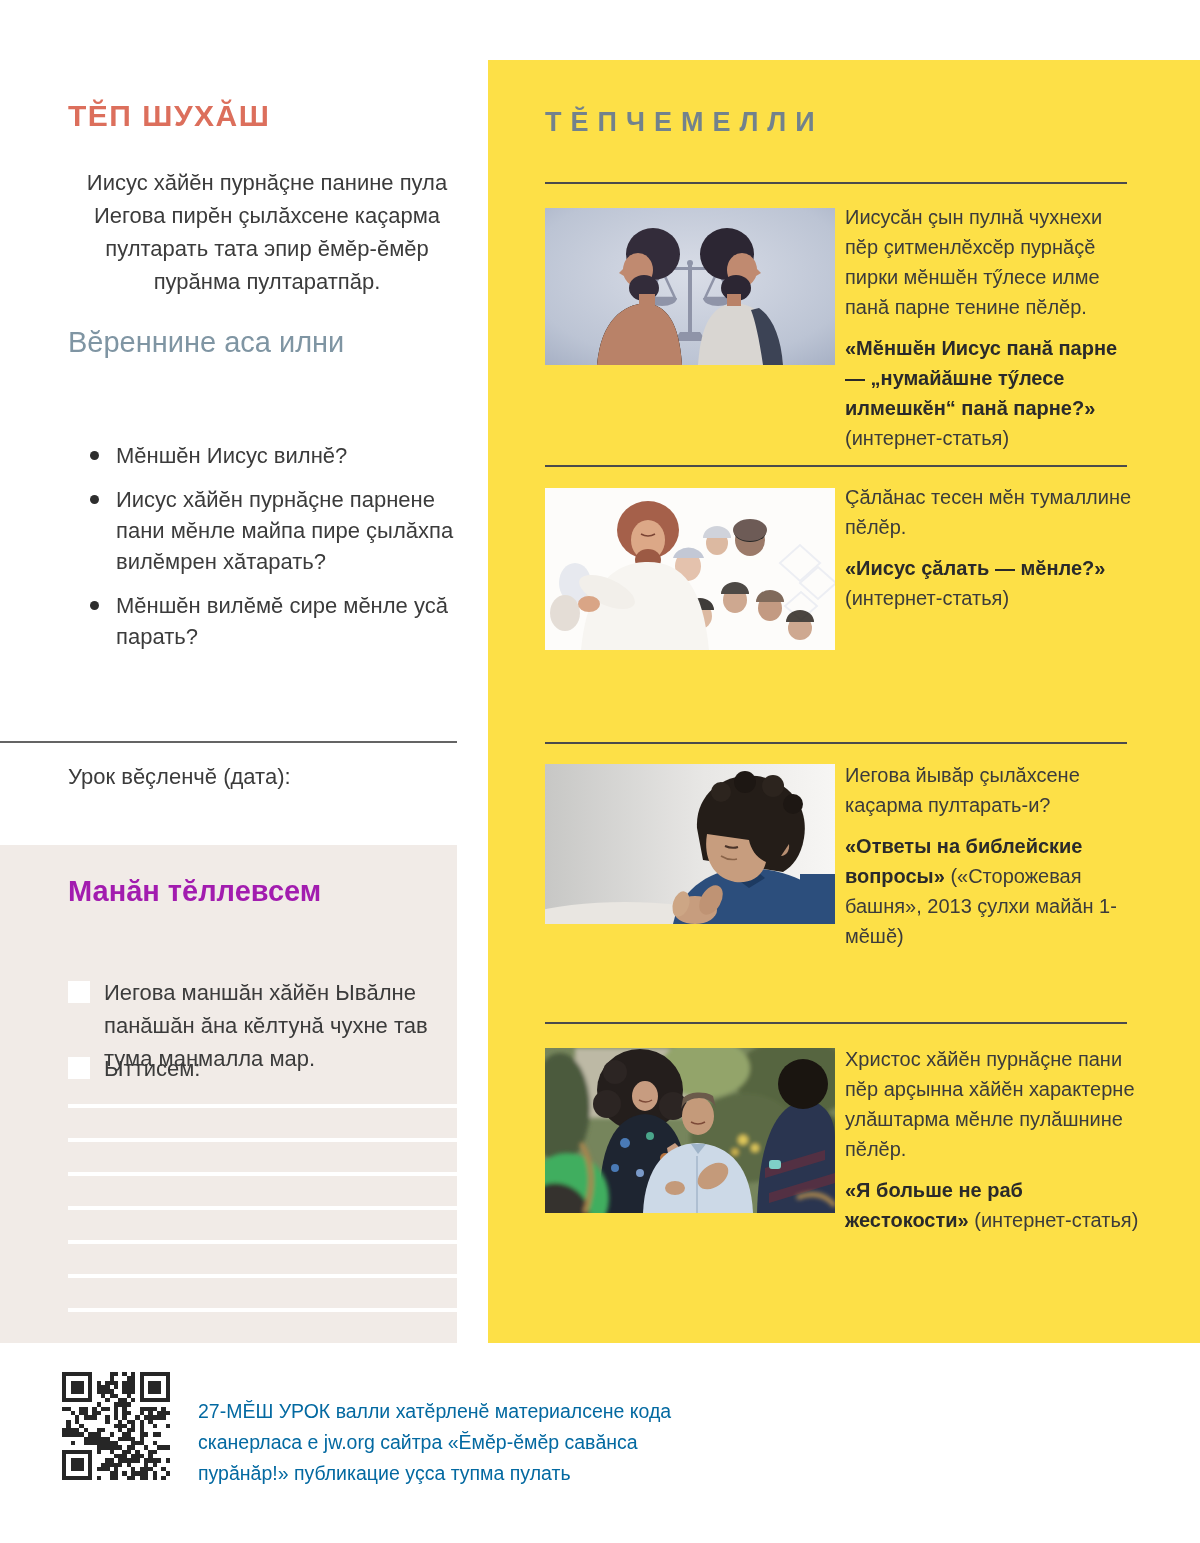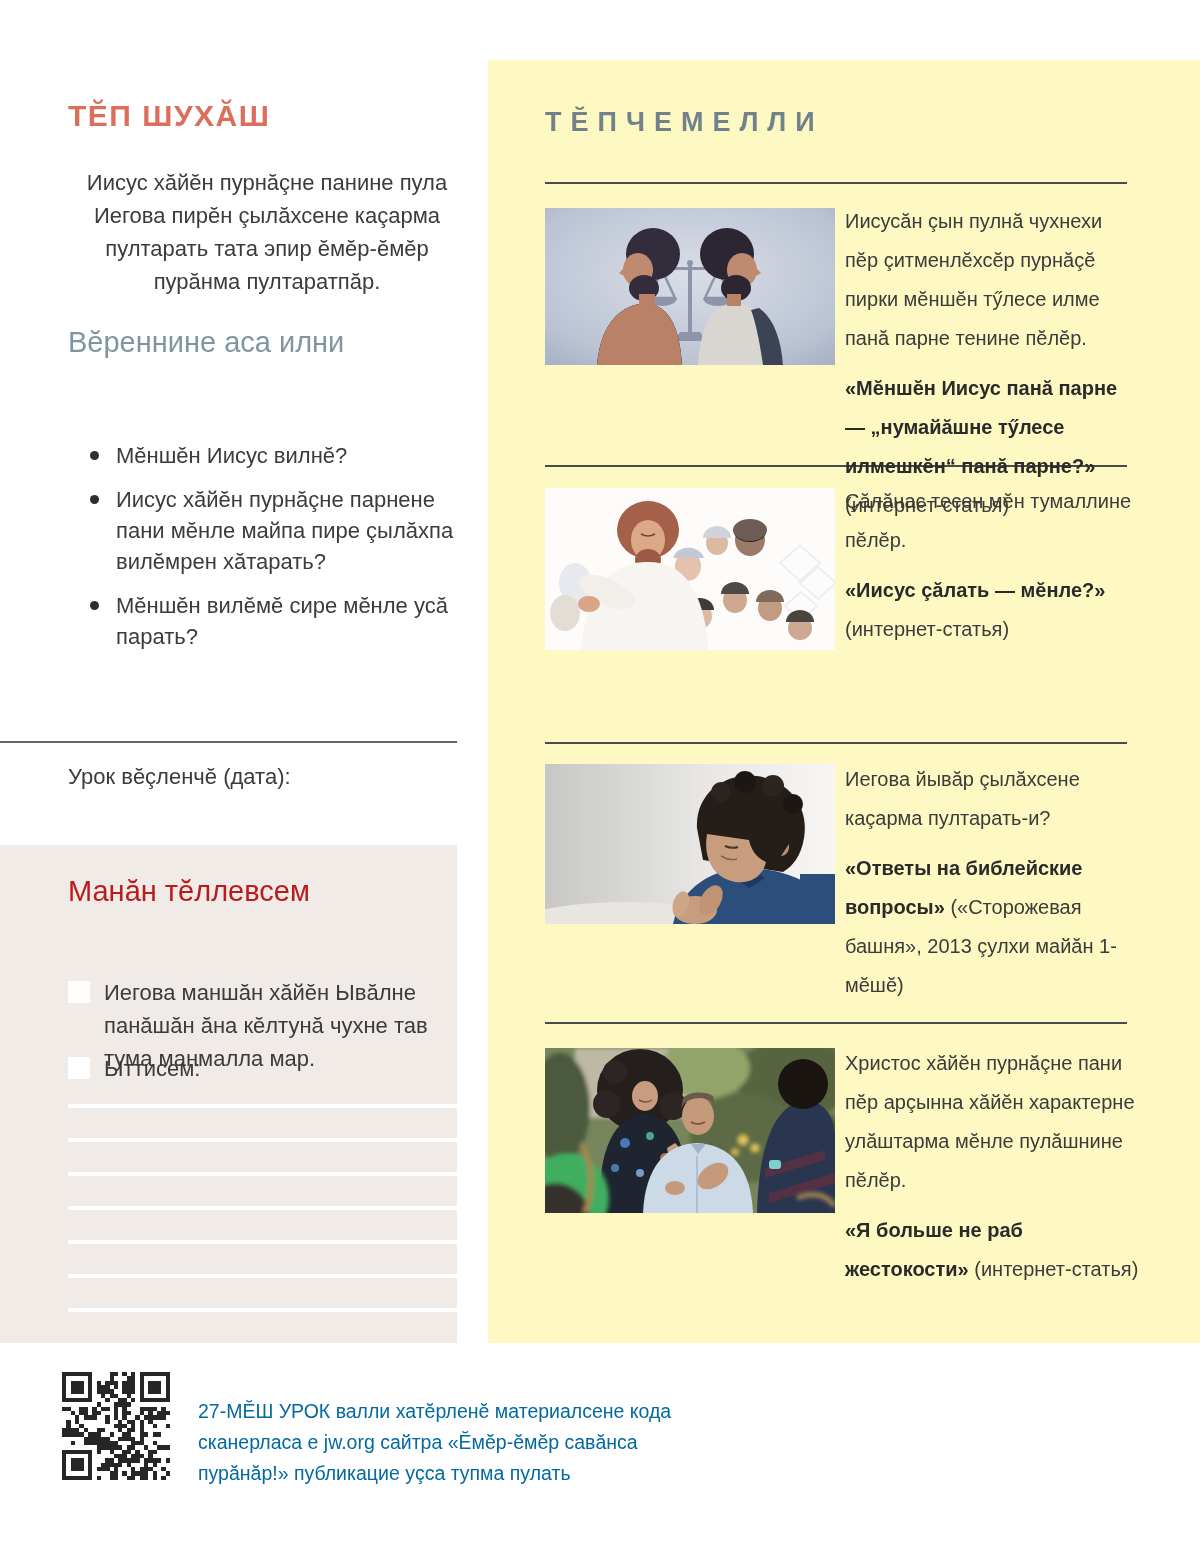--- a/index.html
+++ b/index.html
@@ -51,42 +51,42 @@
     font-size:22px; color:#3b3b3b;
   }
 
   
   .goals-box {
     left:0; top:845px; width:457px; height:498px;
     background:#f1ebe7;
   }
   .goals-title {
     left:68px; top:875px;
-    font-size:29px; font-weight:normal;
-    color:#b91c1c;
+    font-size:29px; font-weight:bold;
+    color:#a21caf;
   }
   .check-row { left:68px; width:366px; }
   .check-row .box {
     position:absolute; left:0; top:5px;
     width:22px; height:22px; background:#ffffff;
   }
   .check-row .txt {
     display:block; margin-left:36px;
     font-size:22px; line-height:33px; color:#3b3b3b;
   }
   .check-row-1 { top:976px; }
   .check-row-2 { top:1052px; }
   .write-line {
     left:68px; width:389px; height:4px; background:#ffffff;
   }
 
   
   .right-panel {
     left:488px; top:60px; width:712px; height:1283px;
-    background:#fef9c3;
+    background:#fde047;
   }
   .panel-title {
     left:57px; top:47px;
     font-size:27px; font-weight:bold; letter-spacing:9px;
     color:#72828c;
   }
   .sep {
     left:57px; width:582px; height:0;
     border-top:2px solid #4b4b4b;
   }
@@ -96,21 +96,21 @@
   }
   .thumb svg { display:block; width:100%; height:100%; }
   .t1 { top:148px; height:157px; }
   .t2 { top:428px; height:162px; }
   .t3 { top:704px; height:160px; }
   .t4 { top:988px; height:165px; }
   .entry-text {
     left:357px; width:294px;
   }
   .e1 { top:142px; } .e2 { top:422px; } .e3 { top:700px; } .e4 { top:984px; }
-  .entry-text p { font-size:20px; line-height:39px; color:#3b3b3b; }
+  .entry-text p { font-size:20px; line-height:30px; color:#3b3b3b; }
   .entry-text p.desc { margin-bottom:11px; }
   .entry-text strong { color:#2a2a2a; }
 
   
   .qr-wrap {
     left:62px; top:1372px; width:108px; height:108px;
   }
   .qr-wrap svg { width:100%; height:100%; shape-rendering:crispEdges; }
   .footer-text {
     left:198px; top:1396px; width:480px;

